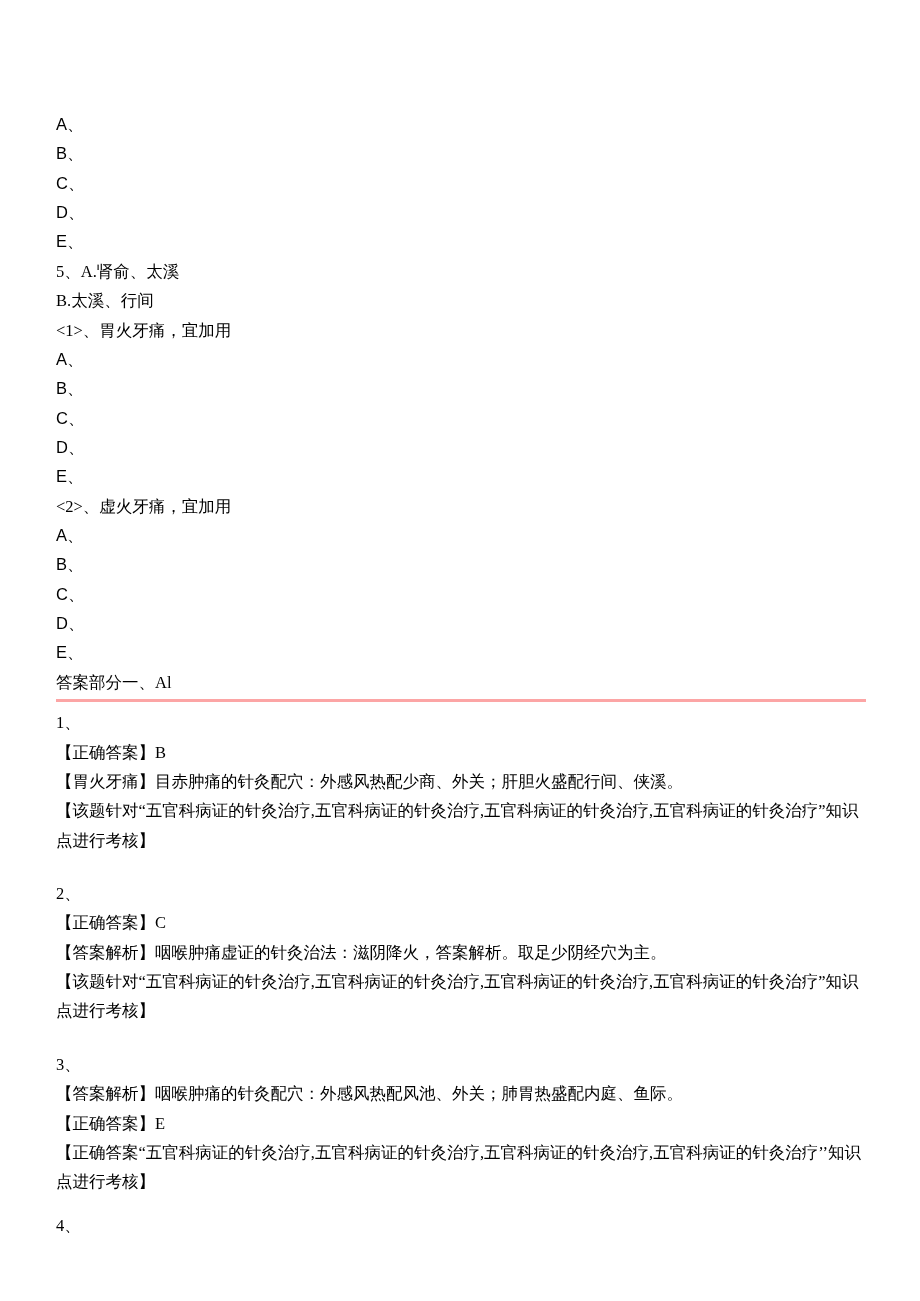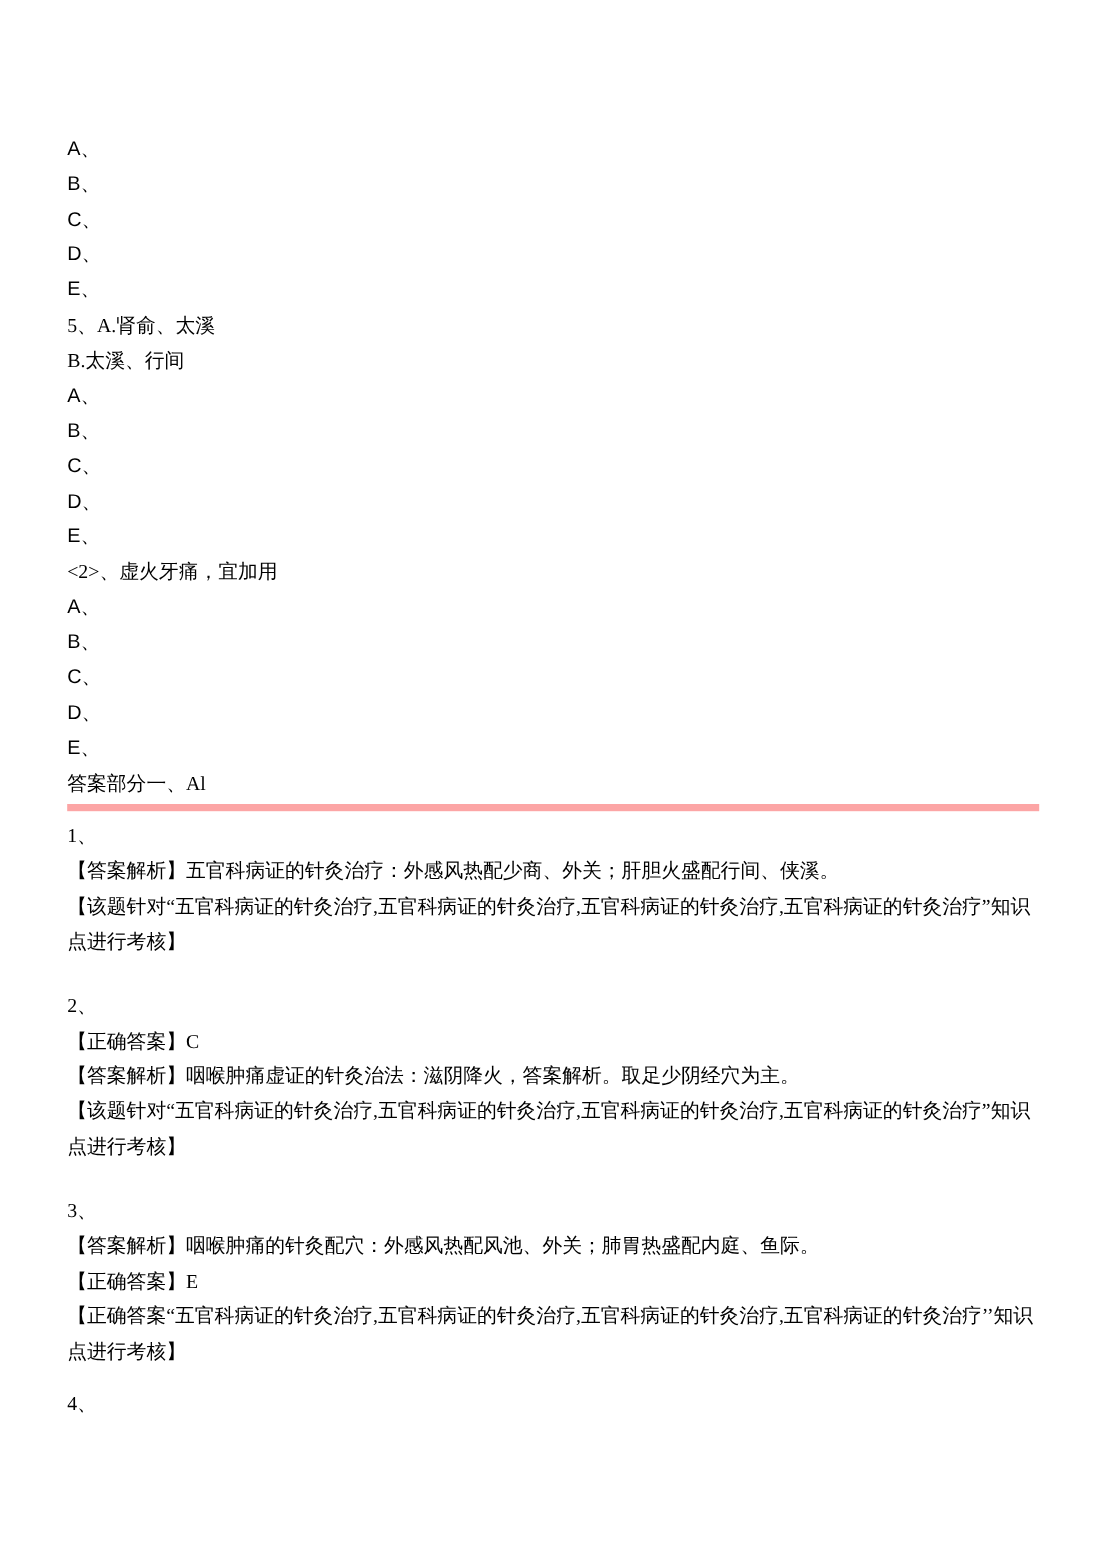--- a/index.html
+++ b/index.html
@@ -13,21 +13,21 @@
     line-height: 1.78;
   }
   .page {
     padding: 110px 54px 40px 56px;
   }
   .line {
     margin: 0;
     padding: 0;
   }
   .underline-line {
-    border-bottom: 6px solid #fca5a5;
+    border-bottom: 3px solid #fca5a5;
     padding-bottom: 2px;
     margin-bottom: 6px;
   }
   .blk {
     margin-bottom: 24px;
   }
   .latin {
     font-family: Arial, "Helvetica Neue", Helvetica, sans-serif;
   }
 </style>
@@ -41,39 +41,41 @@
     <p class="line latin">B、</p>
     <p class="line latin">C、</p>
     <p class="line latin">D、</p>
     <p class="line latin">E、</p>
   </div>
 
   <div>
     <p class="line">5、A.肾俞、太溪</p>
     <p class="line">B.太溪、行间</p>
 
+    <p class="line">&lt;1&gt;、胃火牙痛，宜加用</p>
     <p class="line latin">A、</p>
     <p class="line latin">B、</p>
     <p class="line latin">C、</p>
     <p class="line latin">D、</p>
     <p class="line latin">E、</p>
 
     <p class="line">&lt;2&gt;、虚火牙痛，宜加用</p>
     <p class="line latin">A、</p>
     <p class="line latin">B、</p>
     <p class="line latin">C、</p>
     <p class="line latin">D、</p>
     <p class="line latin">E、</p>
   </div>
 
   <p class="line underline-line">答案部分一、Al</p>
 
   <div class="blk">
     <p class="line">1、</p>
-    <p class="line">【答案解析】五官科病证的针灸治疗：外感风热配少商、外关；肝胆火盛配行间、侠溪。</p>
+    <p class="line">【正确答案】B</p>
+    <p class="line">【胃火牙痛】目赤肿痛的针灸配穴：外感风热配少商、外关；肝胆火盛配行间、侠溪。</p>
     <p class="line">【该题针对“五官科病证的针灸治疗,五官科病证的针灸治疗,五官科病证的针灸治疗,五官科病证的针灸治疗”知识点进行考核】</p>
   </div>
 
   <div class="blk">
     <p class="line">2、</p>
     <p class="line">【正确答案】C</p>
     <p class="line">【答案解析】咽喉肿痛虚证的针灸治法：滋阴降火，答案解析。取足少阴经穴为主。</p>
     <p class="line">【该题针对“五官科病证的针灸治疗,五官科病证的针灸治疗,五官科病证的针灸治疗,五官科病证的针灸治疗”知识点进行考核】</p>
   </div>
 

